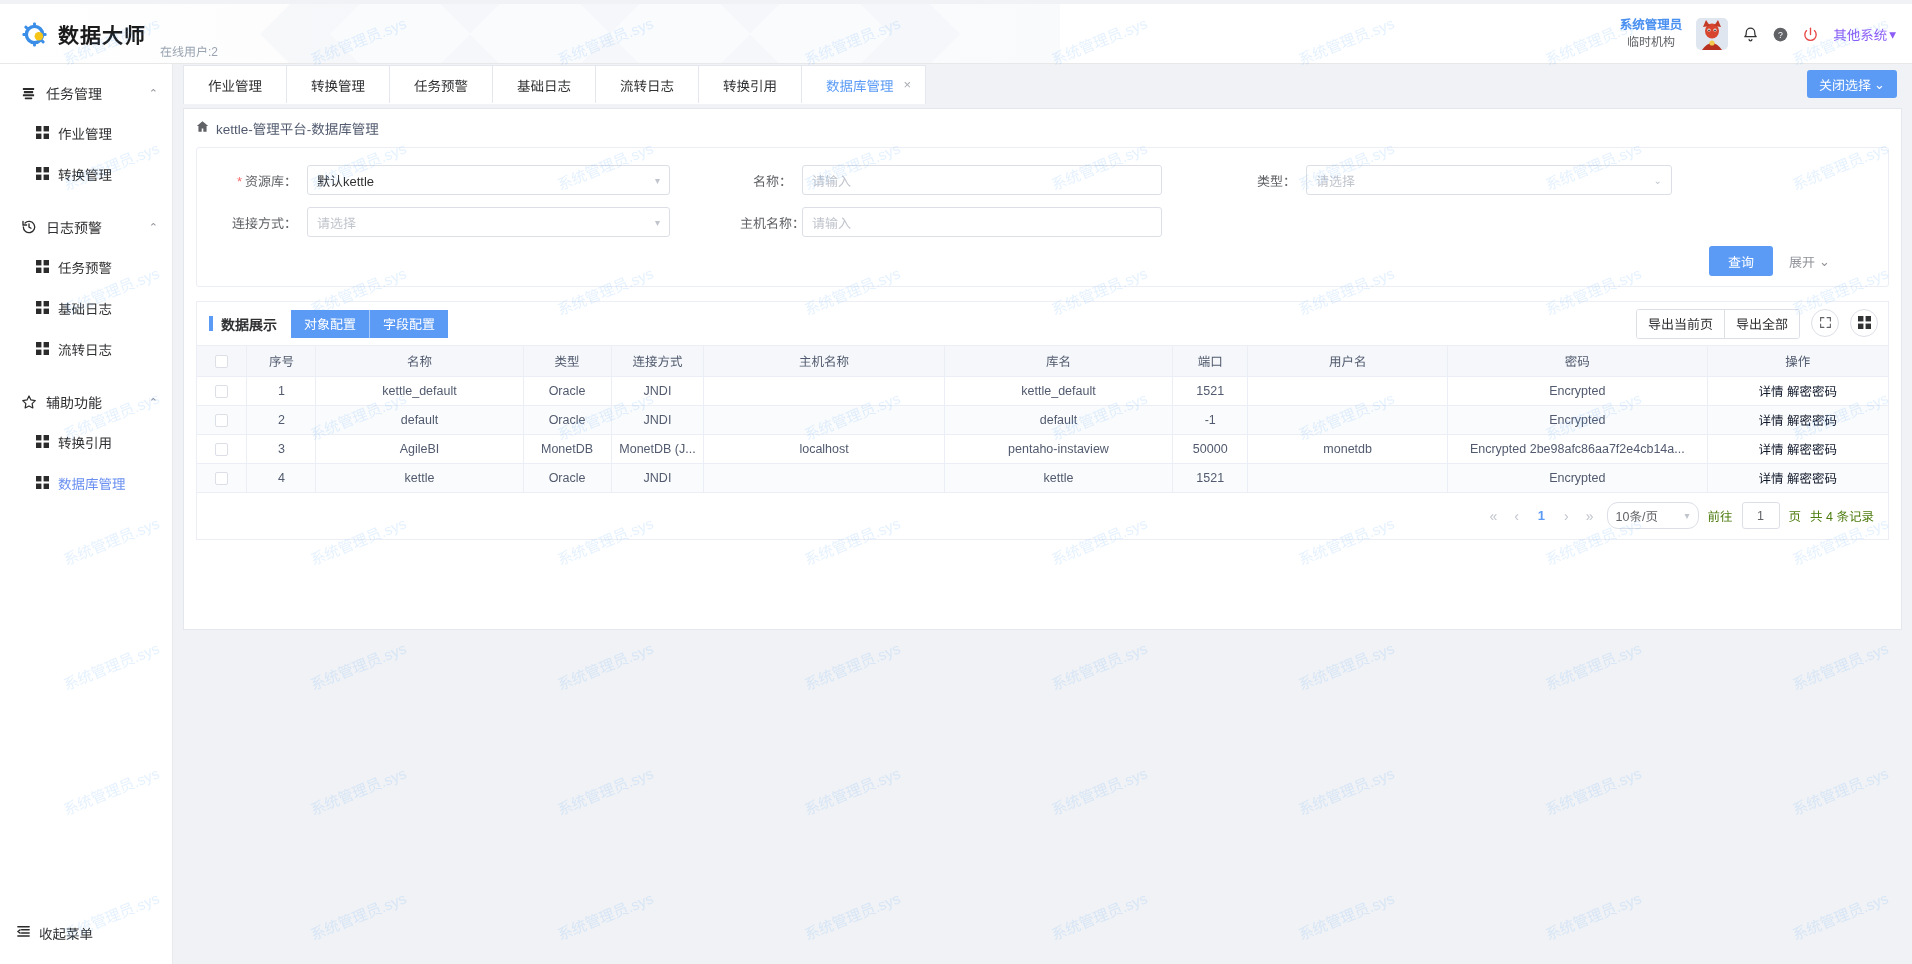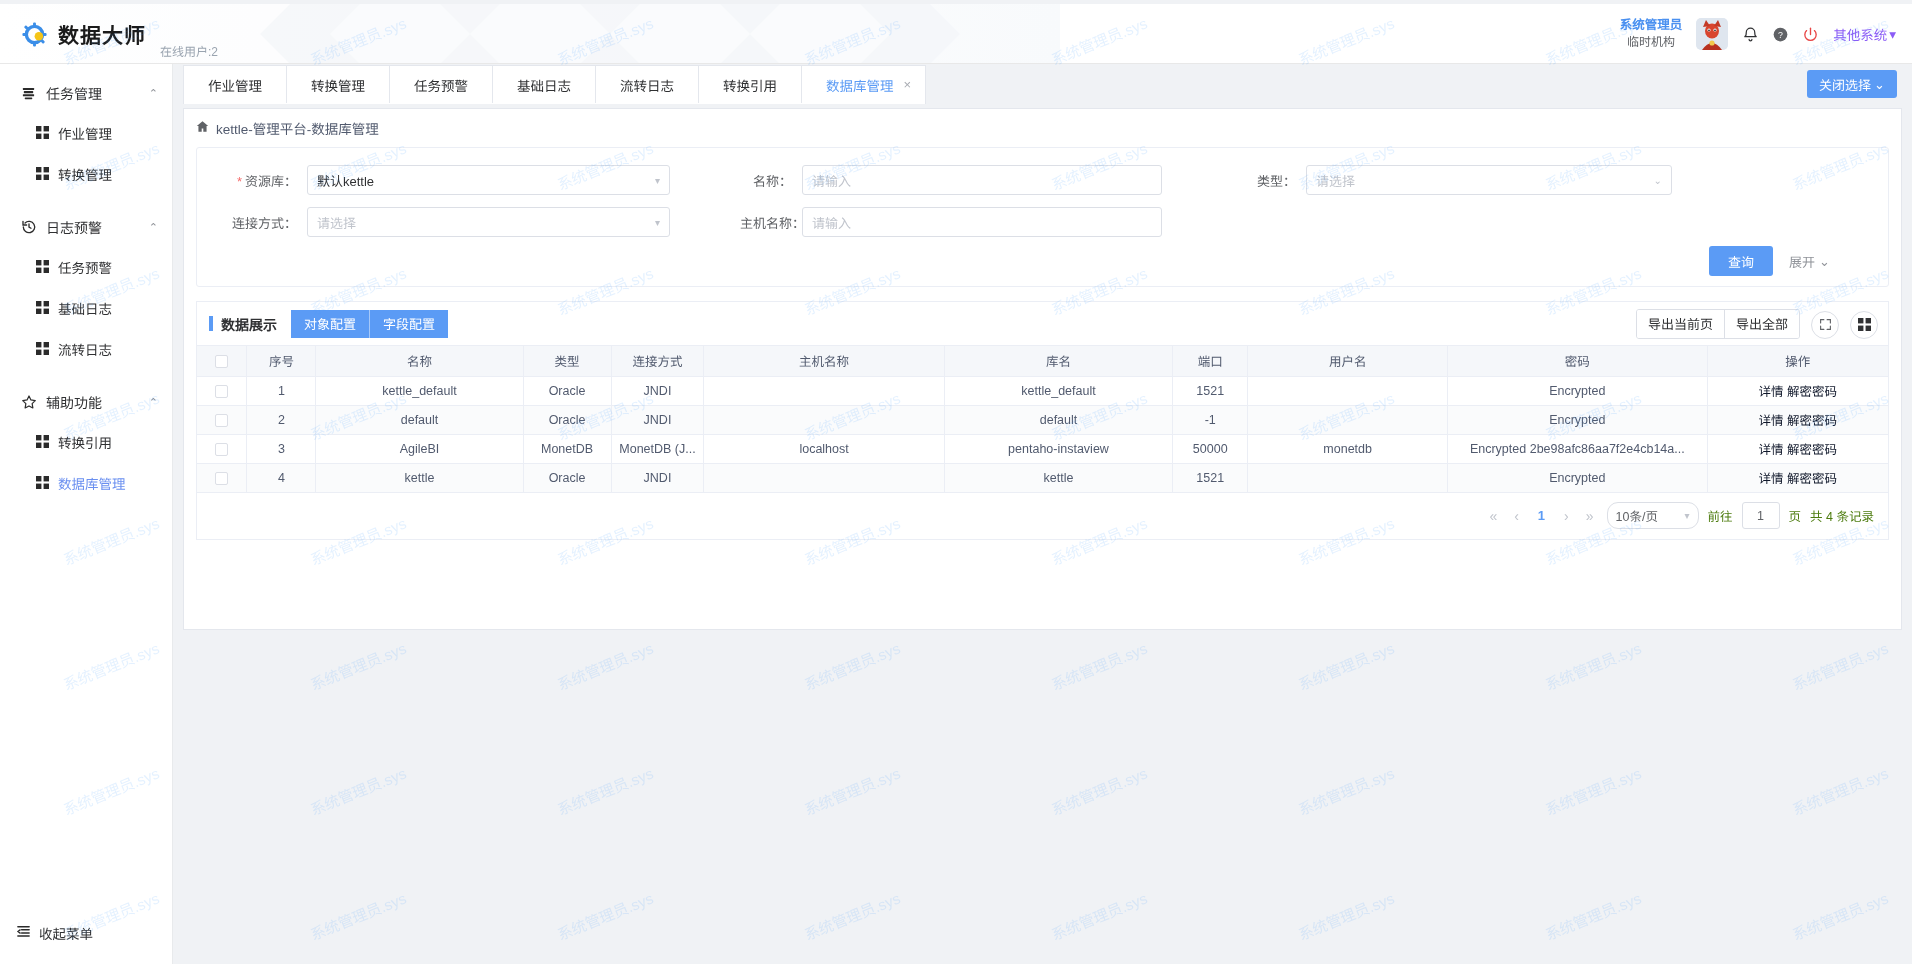--- a/index.html
+++ b/index.html
@@ -164,21 +164,21 @@
   .dd-title { display:flex; align-items:center; gap:8px; padding-left:12px; }
   .dd-bar { width:4px; height:15px; background:#5b9bf5; display:block; }
   .dd-text { font-size:14px; font-weight:bold; color:#303133; }
   .seg { display:flex; margin-left:14px;justify-content:flex-end; }
   .seg-btn {
     background:#5b9bf5; color:#fff; font-size:13px;
     height:28px; padding:0 13px; display:flex; align-items:center;
     cursor:pointer; border-right:1px solid rgba(255,255,255,0.45);
   }
   .seg-btn:last-child { border-right:none; }
-  .toolbar-right { margin-left:auto; display:flex; align-items:flex-end; gap:11px; }
+  .toolbar-right { margin-left:auto; display:flex; align-items:flex-start; gap:11px; }
   .ob-group { display:flex; border:1px solid #dcdfe6; border-radius:3px; overflow:hidden; }
   .ob {
     height:28px; padding:0 11px; display:flex; align-items:center;
     font-size:13px; color:#303133; background:#fff; cursor:pointer;
   }
   .ob + .ob { border-left:1px solid #dcdfe6; }
   .iconbtn {
     width:28px; height:28px; border:1px solid #dcdfe6; border-radius:50%;
     display:flex; align-items:center; justify-content:center; cursor:pointer; background:#fff;
   }

